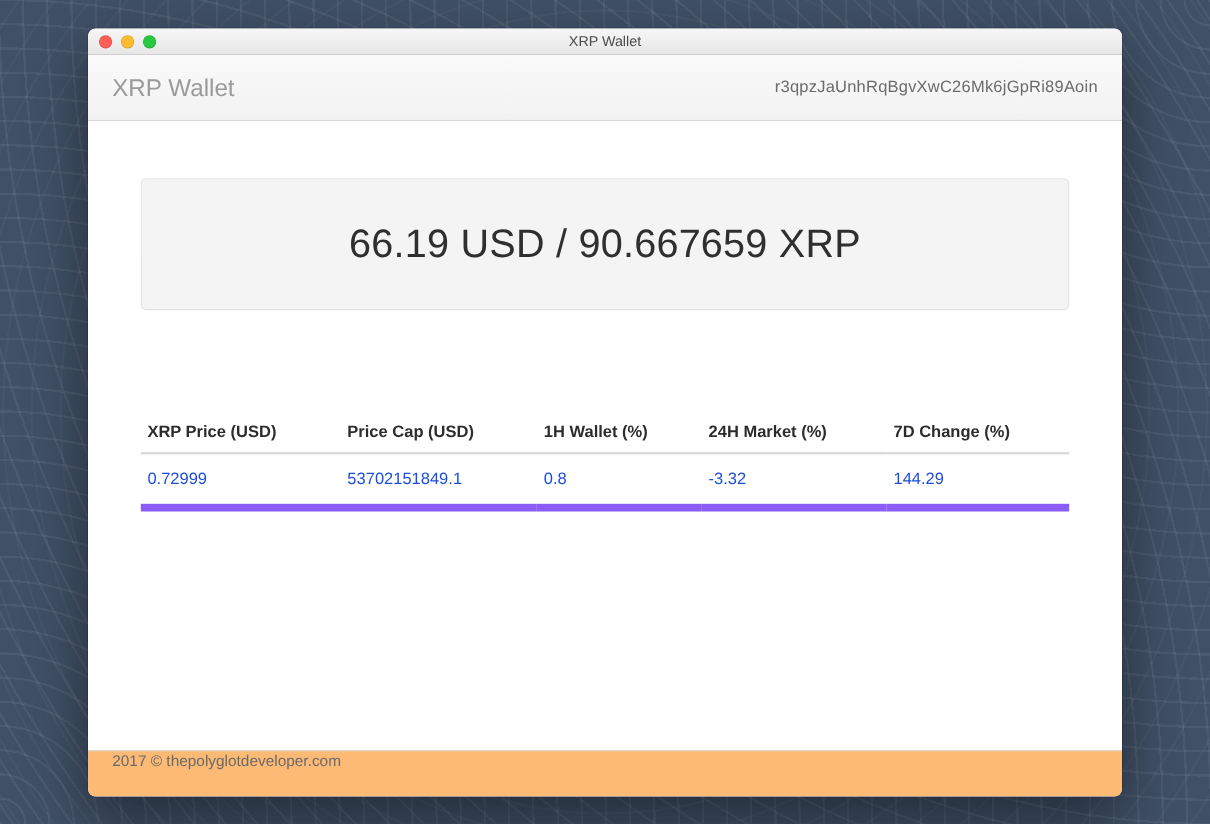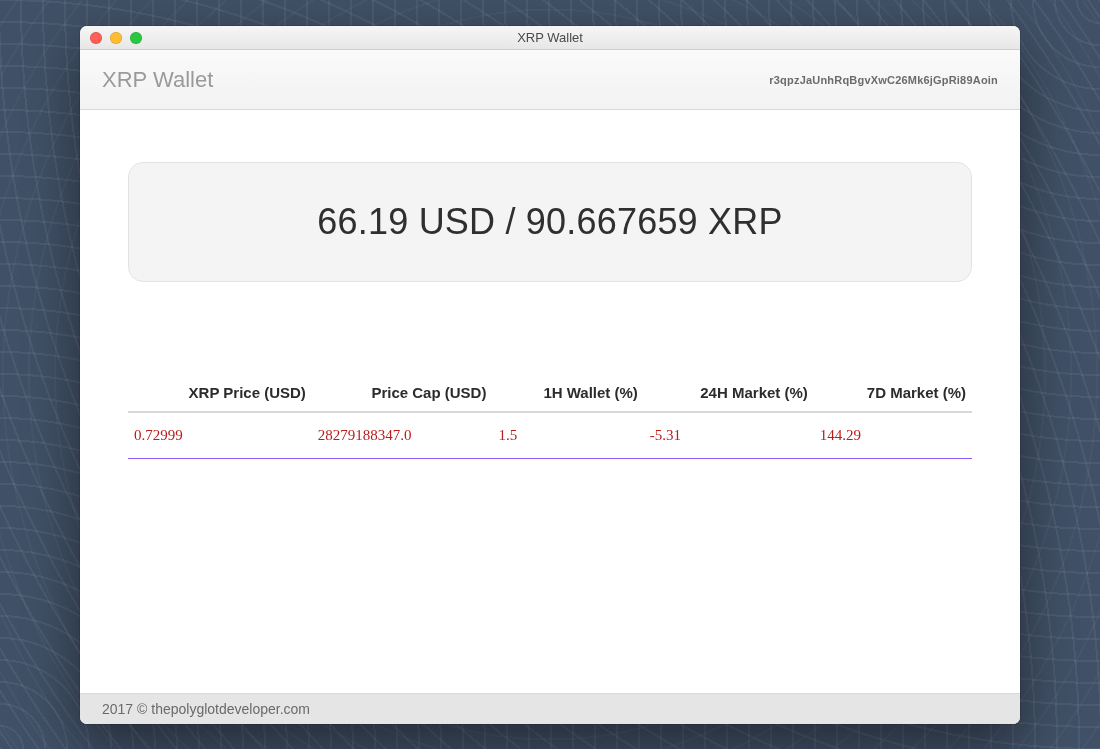--- a/index.html
+++ b/index.html
@@ -69,73 +69,71 @@
     align-items: center;
     justify-content: space-between;
     padding: 0 22px;
   }
   .appbar-title {
     font-size: 22px;
     color: #9a9a9a;
     font-weight: 400;
   }
   .wallet-addr {
-    font-size: 11px;
+    font-size: 15px;
     color: #6b6b6b;
     letter-spacing: 0.2px;
-    font-weight: bold;
   }
 
   .content {
     flex: 1;
     padding: 52px 48px 10px 48px;
     overflow: auto;
   }
 
   .balance-card {
     background: #f4f4f4;
     border: 1px solid #e3e3e3;
-    border-radius: 15px;
+    border-radius: 5px;
     padding: 38px 20px;
     text-align: center;
   }
   .balance-text {
     font-size: 36px;
     color: #2f2f2f;
     font-weight: 400;
     letter-spacing: 0.2px;
   }
 
   table.stats {
     width: 100%;
     margin-top: 92px;
     border-collapse: collapse;
     font-size: 15px;
     color: #333;
   }
   table.stats th {
-    text-align: right;
+    text-align: left;
     font-weight: 700;
     padding: 10px 6px;
     border-bottom: 2px solid #d8d8d8;
     color: #2c2c2c;
   }
   table.stats td {
     padding: 14px 6px;
-    border-bottom: 1px solid #8b5cf6;
-    color: #b91c1c;
-    font-family: Liberation Serif, serif;
+    border-bottom: 7px solid #8b5cf6;
+    color: #1d4ed8;
   }
 
   .footer {
-    height: 31px;
-    background: #e5e5e5;
+    height: 42px;
+    background: #fdba74;
     border-top: 1px solid #d9d9d9;
     display: flex;
-    align-items: center;
+    align-items: flex-start;
     padding: 0 22px;
     font-size: 14px;
     color: #6a6a6a;
   }
 </style>
 </head>
 <body>
 
 <div class="bg"></div>
 
@@ -161,29 +159,29 @@
       <div class="balance-text">66.19 USD / 90.667659 XRP</div>
     </div>
 
     <table class="stats">
       <thead>
         <tr>
           <th>XRP Price (USD)</th>
           <th>Price Cap (USD)</th>
           <th>1H Wallet (%)</th>
           <th>24H Market (%)</th>
-          <th>7D Market (%)</th>
+          <th>7D Change (%)</th>
         </tr>
       </thead>
       <tbody>
         <tr>
           <td>0.72999</td>
-          <td>28279188347.0</td>
-          <td>1.5</td>
-          <td>-5.31</td>
+          <td>53702151849.1</td>
+          <td>0.8</td>
+          <td>-3.32</td>
           <td>144.29</td>
         </tr>
       </tbody>
     </table>
 
   </div>
 
   <div class="footer">
     <span>2017 © thepolyglotdeveloper.com</span>
   </div>

